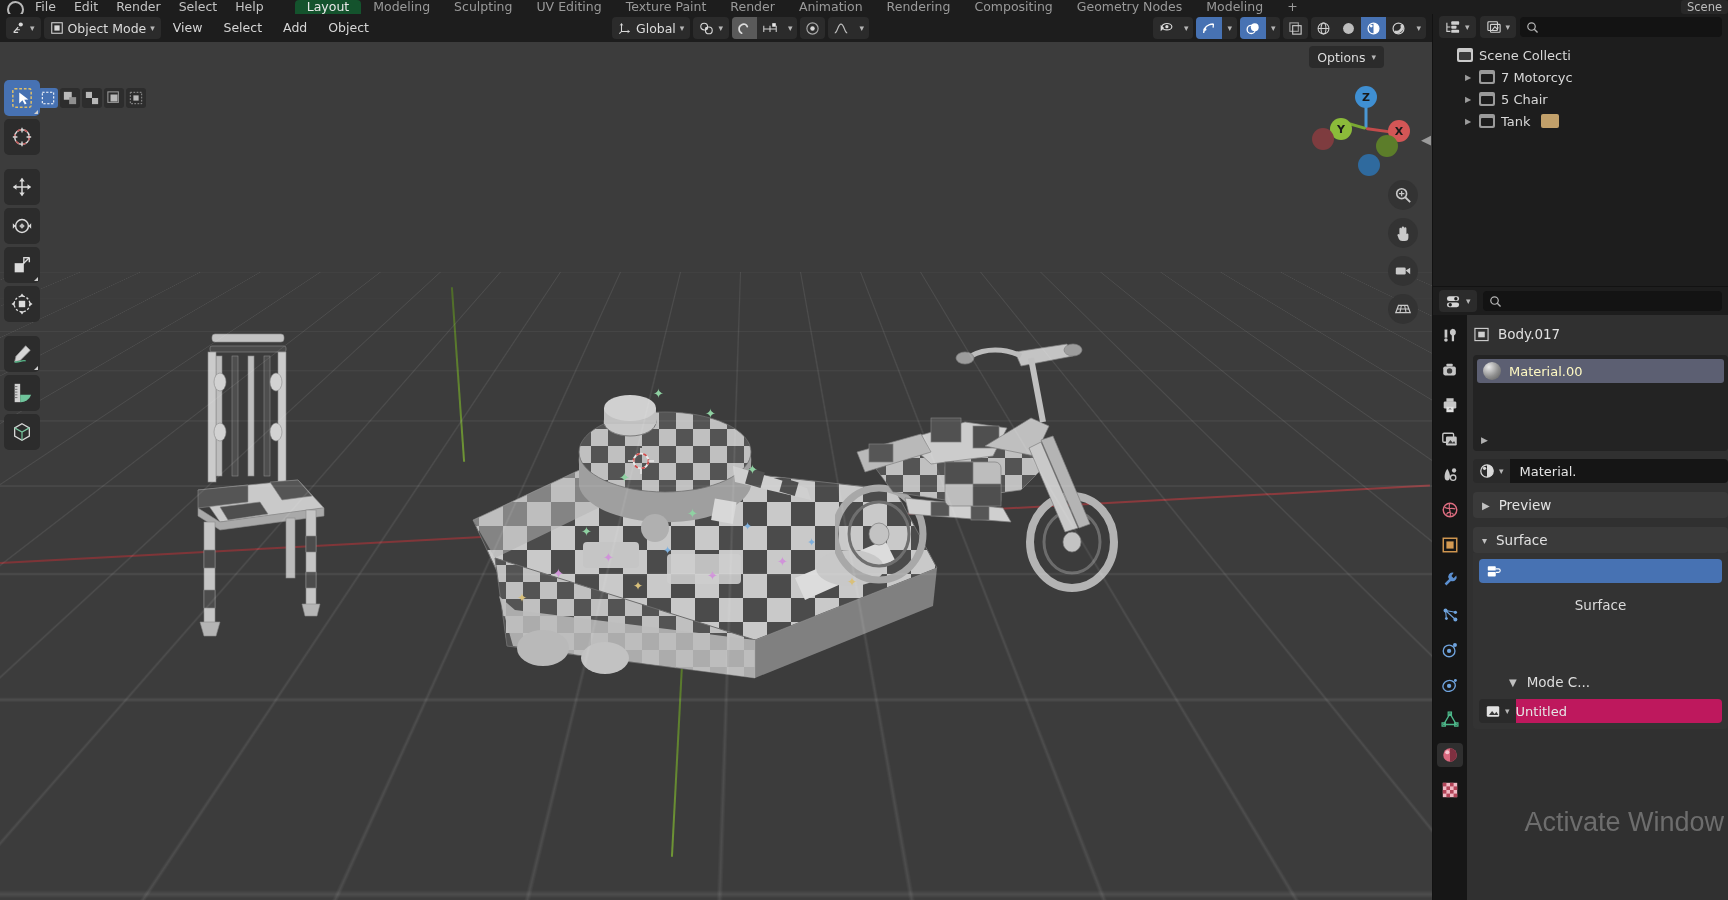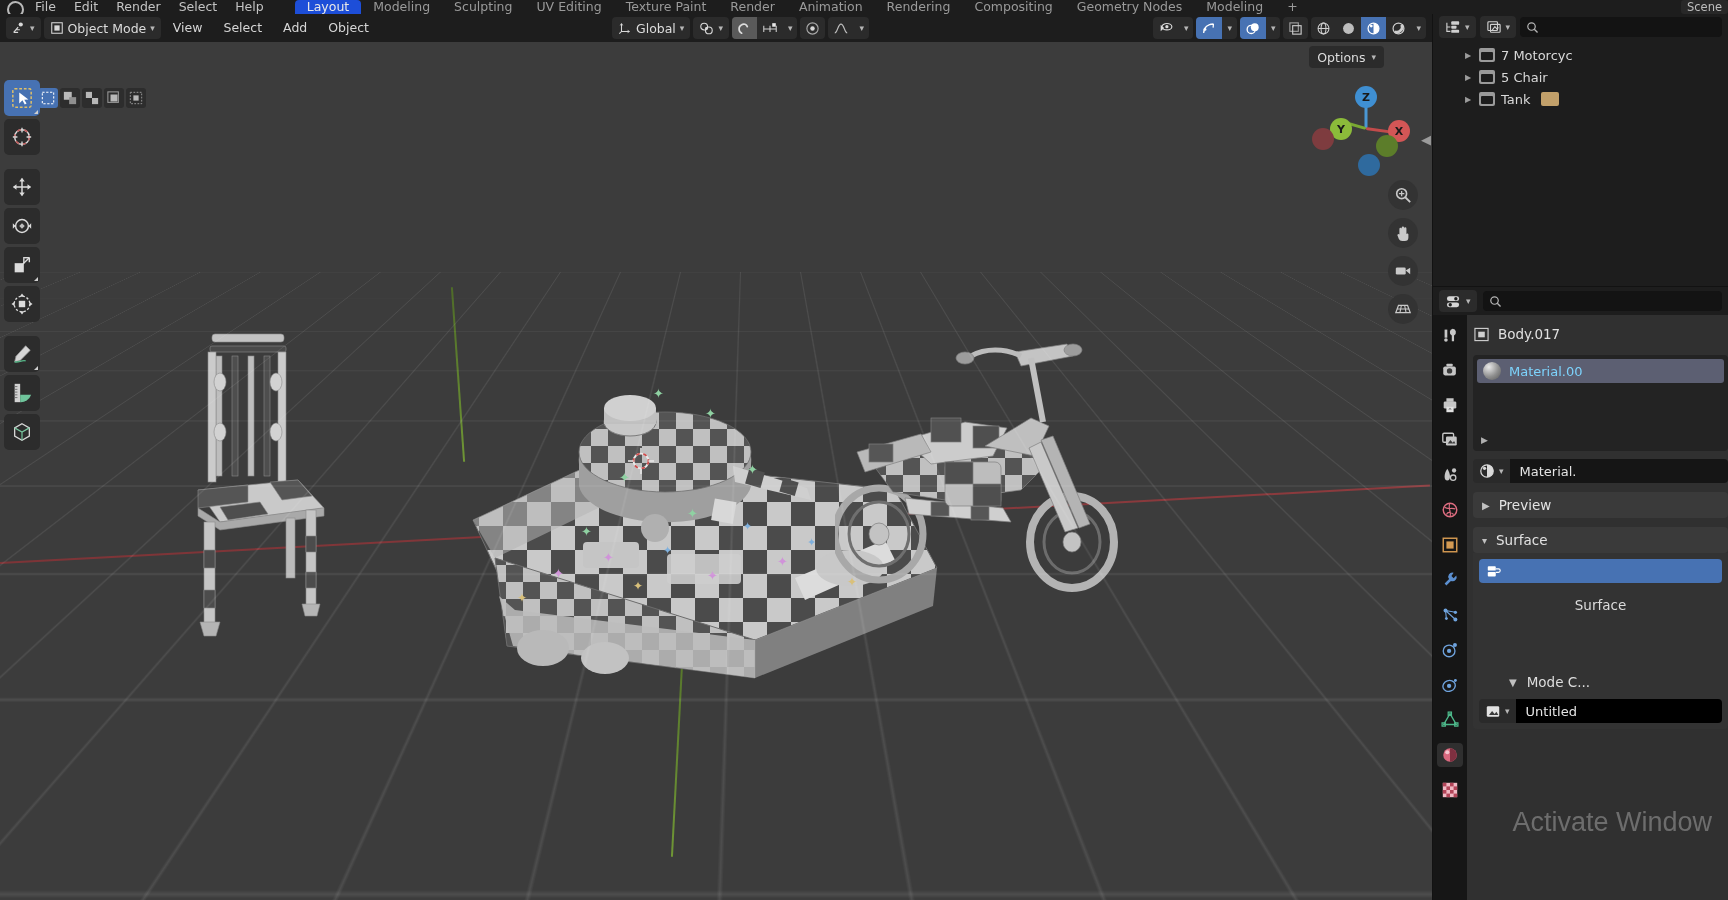--- a/index.html
+++ b/index.html
@@ -25,21 +25,21 @@
   }
   .menu-item{
     padding:0 9px; font-size:12.5px; color:#c3c3c3; line-height:14px;
     white-space:nowrap; height:14px; overflow:hidden;
   }
   .wsp-tabs{ display:flex; align-items:flex-end; margin-left:22px; }
   .wsp-tab{
     padding:0 12px; font-size:12.5px; color:#9a9a9a; line-height:14px;
     height:14px; white-space:nowrap; overflow:hidden;
   }
-  .wsp-tab.active{ background:#1d4ed8; color:#e8e8e8; border-radius:4px 4px 0 0;}
+  .wsp-tab.active{ background:#14532d; color:#e8e8e8; border-radius:4px 4px 0 0;}
   .topbar-right{ margin-left:auto; display:flex; align-items:flex-end; gap:4px; }
   .tb-chip{ height:14px; background:#282828; border-radius:3px; padding:0 6px; font-size:11.5px; color:#bdbdbd; overflow:hidden;}
 
   
   .vp-header{
     position:absolute; left:0; top:14px; width:1432px; height:28px;
     background:#1d1d1d; display:flex; align-items:center; padding:0 6px; gap:3px;
   }
   .btn{
     height:22px; background:#2b2b2b; border-radius:4px;
@@ -169,21 +169,21 @@
   }
   .ptab{ width:26px; height:24px; display:flex; align-items:center; justify-content:center; border-radius:4px;}
   .ptab.active{ background:#2f2f2f; }
   .prop-main{ flex:1; background:#303030; padding:6px 0 0 6px; overflow:hidden;}
   .breadcrumb{ display:flex; align-items:center; gap:8px; height:26px; font-size:13.5px; color:#e0e0e0;}
   .mat-slot-box{
     margin-top:8px; background:#232323; border-radius:4px; height:96px; padding:4px; position:relative;
   }
   .mat-slot{
     height:24px; background:#5c5f72; border-radius:3px; display:flex; align-items:center; gap:8px; padding:0 6px;
-    font-size:13px; color:#7dd3fc;
+    font-size:13px; color:#fef9c3;
   }
   .sphere{
     width:18px; height:18px; border-radius:50%; flex:none;
     background:radial-gradient(circle at 32% 28%, #eaeaea, #8e8e8e 55%, #565656);
   }
   .mat-slot-box .expander{ position:absolute; left:8px; bottom:6px; color:#b0b0b0; font-size:9px;}
   .mat-row{ margin-top:8px; display:flex; align-items:center; gap:0; height:24px;}
   .mat-icon-btn{
     height:24px; background:#2a2a2a; border-radius:4px 0 0 4px; display:flex; align-items:center;
     gap:4px; padding:0 6px;
@@ -198,24 +198,24 @@
   }
   .panel-body{ background:#333333; border-radius:0 0 4px 4px; padding:6px; }
   .surf-btn{
     height:24px; background:#4772b3; border-radius:4px; display:flex; align-items:center;
     padding:0 7px; gap:7px; color:#fff; font-size:13px;
   }
   .surf-label{ text-align:center; padding:14px 0 4px 0; font-size:13.5px; color:#dcdcdc;}
   .sub-head{ display:flex; align-items:center; gap:10px; height:26px; padding-left:30px; font-size:13.5px; color:#dedede;}
   .tex-row{ display:flex; align-items:center; height:24px; margin-top:4px;}
   .tex-icon-btn{ height:24px; background:#2a2a2a; border-radius:4px 0 0 4px; display:flex; align-items:center; gap:4px; padding:0 6px;}
-  .tex-name{ flex:1; height:24px; background:#000000; border-radius:0 4px 4px 0; display:flex; align-items:center; padding-left:10px; font-size:13px;}
+  .tex-name{ flex:1; height:24px; background:#be185d; border-radius:0 4px 4px 0; display:flex; align-items:center; font-size:13px;}
 
   .watermark{
-    position:absolute; right:16px; bottom:62px; font-size:27px; color:#6d6d6d;
+    position:absolute; right:4px; bottom:62px; font-size:27px; color:#6d6d6d;
     font-family:"Liberation Sans", sans-serif; white-space:nowrap; z-index:9; pointer-events:none;
   }
 
   
   .model{ position:absolute; }
   .cursor3d{ position:absolute; width:26px; height:26px; z-index:4;}
 </style>
 </head>
 <body>
 
@@ -730,20 +730,25 @@
       <span class="chev">▾</span>
     </div>
     <div class="search-box" placeholder="">
       <svg width="13" height="13" viewBox="0 0 16 16">
         <circle cx="6.8" cy="6.8" r="4.6" fill="none" stroke="#b5b5b5" stroke-width="1.5"></circle>
         <path d="M10.2 10.2 L14.2 14.2" stroke="#b5b5b5" stroke-width="1.7"></path>
       </svg>
     </div>
   </div>
   <div class="out-body">
+    <div class="out-row">
+      <span class="tri"></span>
+      <span class="coll-ico light"></span>
+      <span>Scene Collecti</span>
+    </div>
     <div class="out-row" style="padding-left:26px">
       <span class="tri">▶</span>
       <span class="coll-ico"></span>
       <span>7 Motorcyc</span>
     </div>
     <div class="out-row" style="padding-left:26px">
       <span class="tri">▶</span>
       <span class="coll-ico"></span>
       <span>5 Chair</span>
     </div>

